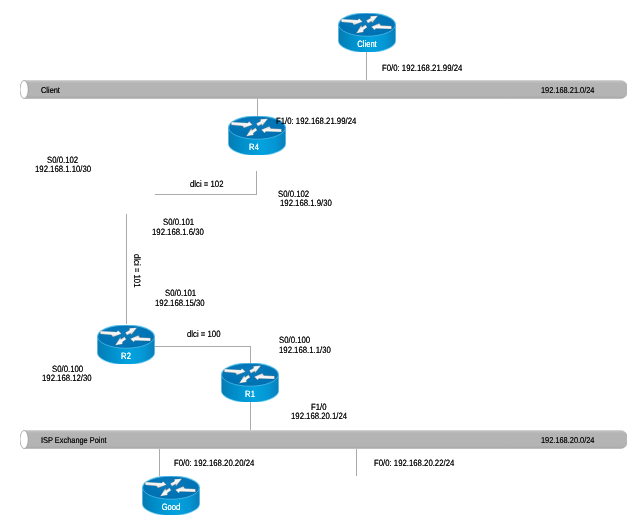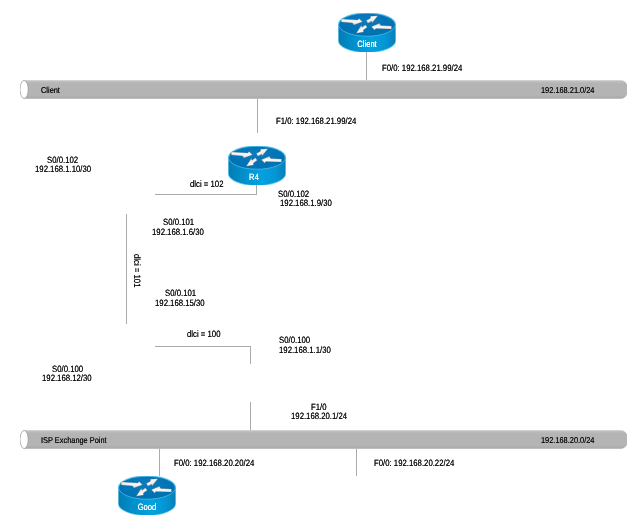--- a/index.html
+++ b/index.html
@@ -107,40 +107,70 @@
       <g fill="url(#rarw)" stroke="#5e5e5e" stroke-width="0.25">
         <use href="#arrowproto" transform="translate(24.3,8.8) rotate(183.6)"></use>
         <use href="#arrowproto" transform="translate(33.2,13.8) rotate(2) scale(0.95,1)"></use>
         <use href="#arrowprotoS" transform="translate(39.7,2.7) rotate(150)"></use>
         <use href="#arrowprotoS" transform="translate(18.1,20.2) rotate(-35.4)"></use>
       </g>
     </svg>
     <span class="rname">Client</span>
   </div>
 
-  <div class="rt" style="left:228px;top:146px;width:52px;height:39.4px">
+  <div class="rt" style="left:228px;top:116px;width:52px;height:39.4px">
     <svg width="58" height="39.4" viewBox="0 0 57.7 39.4">
       <path d="M0.5,11.7 L0.5,27.7 A28.35,11.5 0 0 0 57.2,27.7 L57.2,11.7 A28.35,11.5 0 0 0 0.5,11.7 Z" fill="none" stroke="#7fd3f5" stroke-width="1.6"></path>
       <path d="M0.5,11.7 L0.5,27.7 A28.35,11.5 0 0 0 57.2,27.7 L57.2,11.7 Z" fill="url(#rbody)"></path>
       <ellipse cx="28.85" cy="11.7" rx="28.35" ry="11.5" fill="url(#rtop)"></ellipse>
       <ellipse cx="28.85" cy="11.7" rx="28.35" ry="11.5" fill="none" stroke="#5ec5ef" stroke-width="0.65"></ellipse>
       <g fill="url(#rarw)" stroke="#5e5e5e" stroke-width="0.25">
         <use href="#arrowproto" transform="translate(24.3,8.8) rotate(183.6)"></use>
         <use href="#arrowproto" transform="translate(33.2,13.8) rotate(2) scale(0.95,1)"></use>
         <use href="#arrowprotoS" transform="translate(39.7,2.7) rotate(150)"></use>
         <use href="#arrowprotoS" transform="translate(18.1,20.2) rotate(-35.4)"></use>
       </g>
     </svg>
     <span class="rname">R4</span>
   </div>
 
 
-
-
-  <div class="rt" style="left:118px;top:476px;width:58px;height:39.4px">
+  <div class="rt" style="left:97px;top:325px;width:58px;height:39.4px">
+    <svg width="58" height="39.4" viewBox="0 0 57.7 39.4">
+      <path d="M0.5,11.7 L0.5,27.7 A28.35,11.5 0 0 0 57.2,27.7 L57.2,11.7 A28.35,11.5 0 0 0 0.5,11.7 Z" fill="none" stroke="#7fd3f5" stroke-width="1.6"></path>
+      <path d="M0.5,11.7 L0.5,27.7 A28.35,11.5 0 0 0 57.2,27.7 L57.2,11.7 Z" fill="url(#rbody)"></path>
+      <ellipse cx="28.85" cy="11.7" rx="28.35" ry="11.5" fill="url(#rtop)"></ellipse>
+      <ellipse cx="28.85" cy="11.7" rx="28.35" ry="11.5" fill="none" stroke="#5ec5ef" stroke-width="0.65"></ellipse>
+      <g fill="url(#rarw)" stroke="#5e5e5e" stroke-width="0.25">
+        <use href="#arrowproto" transform="translate(24.3,8.8) rotate(183.6)"></use>
+        <use href="#arrowproto" transform="translate(33.2,13.8) rotate(2) scale(0.95,1)"></use>
+        <use href="#arrowprotoS" transform="translate(39.7,2.7) rotate(150)"></use>
+        <use href="#arrowprotoS" transform="translate(18.1,20.2) rotate(-35.4)"></use>
+      </g>
+    </svg>
+    <span class="rname">R2</span>
+  </div>
+
+  <div class="rt" style="left:221px;top:363px;width:58px;height:39.4px">
+    <svg width="58" height="39.4" viewBox="0 0 57.7 39.4">
+      <path d="M0.5,11.7 L0.5,27.7 A28.35,11.5 0 0 0 57.2,27.7 L57.2,11.7 A28.35,11.5 0 0 0 0.5,11.7 Z" fill="none" stroke="#7fd3f5" stroke-width="1.6"></path>
+      <path d="M0.5,11.7 L0.5,27.7 A28.35,11.5 0 0 0 57.2,27.7 L57.2,11.7 Z" fill="url(#rbody)"></path>
+      <ellipse cx="28.85" cy="11.7" rx="28.35" ry="11.5" fill="url(#rtop)"></ellipse>
+      <ellipse cx="28.85" cy="11.7" rx="28.35" ry="11.5" fill="none" stroke="#5ec5ef" stroke-width="0.65"></ellipse>
+      <g fill="url(#rarw)" stroke="#5e5e5e" stroke-width="0.25">
+        <use href="#arrowproto" transform="translate(24.3,8.8) rotate(183.6)"></use>
+        <use href="#arrowproto" transform="translate(33.2,13.8) rotate(2) scale(0.95,1)"></use>
+        <use href="#arrowprotoS" transform="translate(39.7,2.7) rotate(150)"></use>
+        <use href="#arrowprotoS" transform="translate(18.1,20.2) rotate(-35.4)"></use>
+      </g>
+    </svg>
+    <span class="rname">R1</span>
+  </div>
+
+  <div class="rt" style="left:142px;top:476px;width:58px;height:39.4px">
     <svg width="58" height="39.4" viewBox="0 0 57.7 39.4">
       <path d="M0.5,11.7 L0.5,27.7 A28.35,11.5 0 0 0 57.2,27.7 L57.2,11.7 A28.35,11.5 0 0 0 0.5,11.7 Z" fill="none" stroke="#7fd3f5" stroke-width="1.6"></path>
       <path d="M0.5,11.7 L0.5,27.7 A28.35,11.5 0 0 0 57.2,27.7 L57.2,11.7 Z" fill="url(#rbody)"></path>
       <ellipse cx="28.85" cy="11.7" rx="28.35" ry="11.5" fill="url(#rtop)"></ellipse>
       <ellipse cx="28.85" cy="11.7" rx="28.35" ry="11.5" fill="none" stroke="#5ec5ef" stroke-width="0.65"></ellipse>
       <g fill="url(#rarw)" stroke="#5e5e5e" stroke-width="0.25">
         <use href="#arrowproto" transform="translate(24.3,8.8) rotate(183.6)"></use>
         <use href="#arrowproto" transform="translate(33.2,13.8) rotate(2) scale(0.95,1)"></use>
         <use href="#arrowprotoS" transform="translate(39.7,2.7) rotate(150)"></use>
         <use href="#arrowprotoS" transform="translate(18.1,20.2) rotate(-35.4)"></use>

